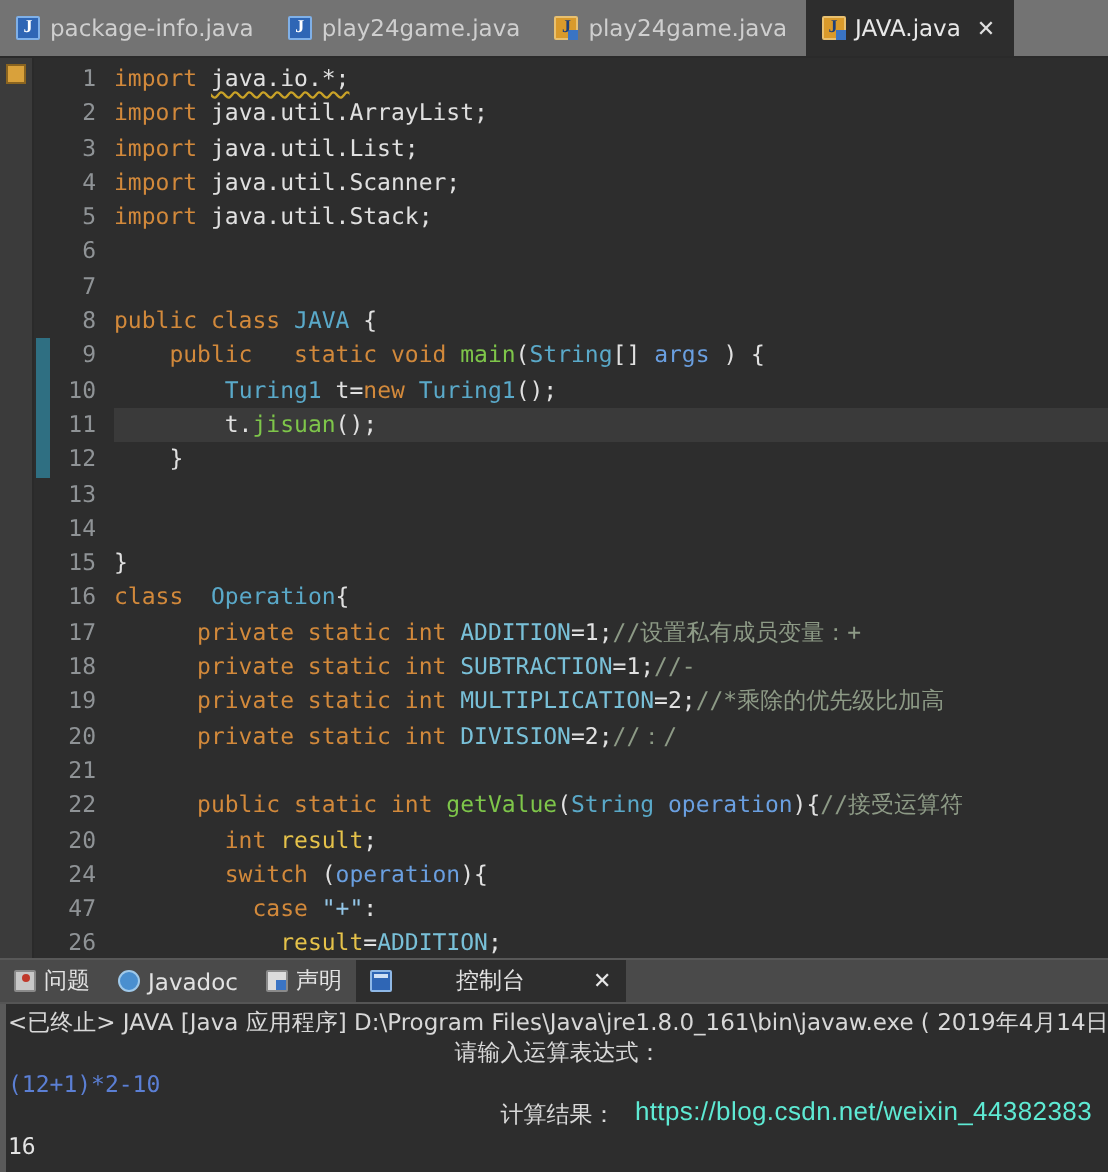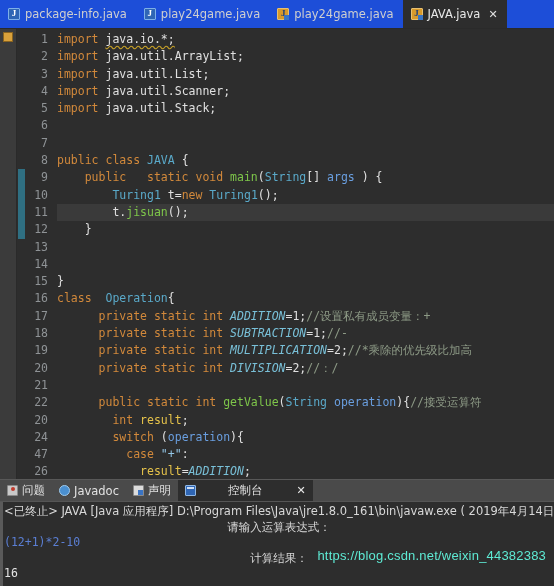--- a/index.html
+++ b/index.html
@@ -20,21 +20,21 @@
     width: 554px;
     height: 586px;
     background: #2d2d2d;
     display: flex;
     flex-direction: column;
   }
 
   
   .tabbar {
     height: 28px;
-    background: #1d4ed8;
+    background: #737373;
     display: flex;
     align-items: stretch;
     flex: 0 0 auto;
     position: relative;
     border-bottom: 1px solid #2a2a2a;
   }
   .tab {
     display: flex;
     align-items: center;
     gap: 5px;
@@ -188,21 +188,21 @@
     height: 100%;
     background: #3a3a3a;
     z-index: -1;
   }
 
   
   .kw   { color: #d2893b; }
   .type { color: #5aa9c9; }
   .fn   { color: #7ec64a; }
   .var  { color: #6a9fe0; }
-  .cst  { color: #79c0d8; font-style: italic; }
+  .cst  { color: #79c0d8; }
   .fld  { color: #e5c24a; }
   .str  { color: #94c7e8; }
   .cmt  { color: #8d9a86; }
   .pln  { color: #e0e0e0; }
   .wavy { text-decoration: underline; text-decoration-style: wavy; text-decoration-color: #c9a227; text-underline-offset: 2px; }
 
   
   .console-panel {
     flex: 0 0 auto;
     background: #3c3c3c;

